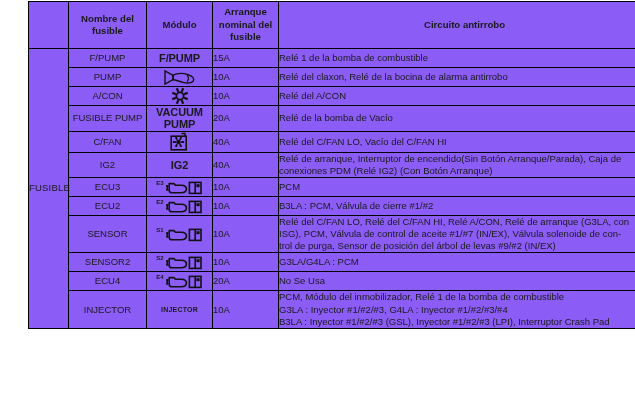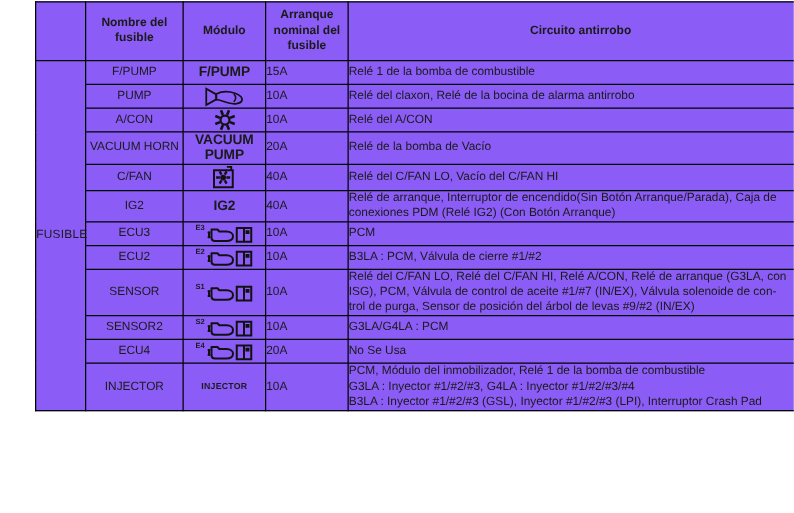--- a/index.html
+++ b/index.html
@@ -203,21 +203,21 @@
                 </svg>
               </span>
             </div>
           </td>
           <td class="rating-cell">10A</td>
           <td class="desc-cell">
             <span class="line">Relé del A/CON</span>
           </td>
         </tr>
         <tr>
-          <td class="name-cell">VACUUM HORN</td>
+          <td class="name-cell">FUSIBLE PUMP</td>
           <td class="symbol-cell">
             <div class="sym-wrap">
               <span class="sym-text">
                 <span style="display:block">VACUUM</span>
                 <span style="display:block">PUMP</span>
               </span>
             </div>
           </td>
           <td class="rating-cell">20A</td>
           <td class="desc-cell">

